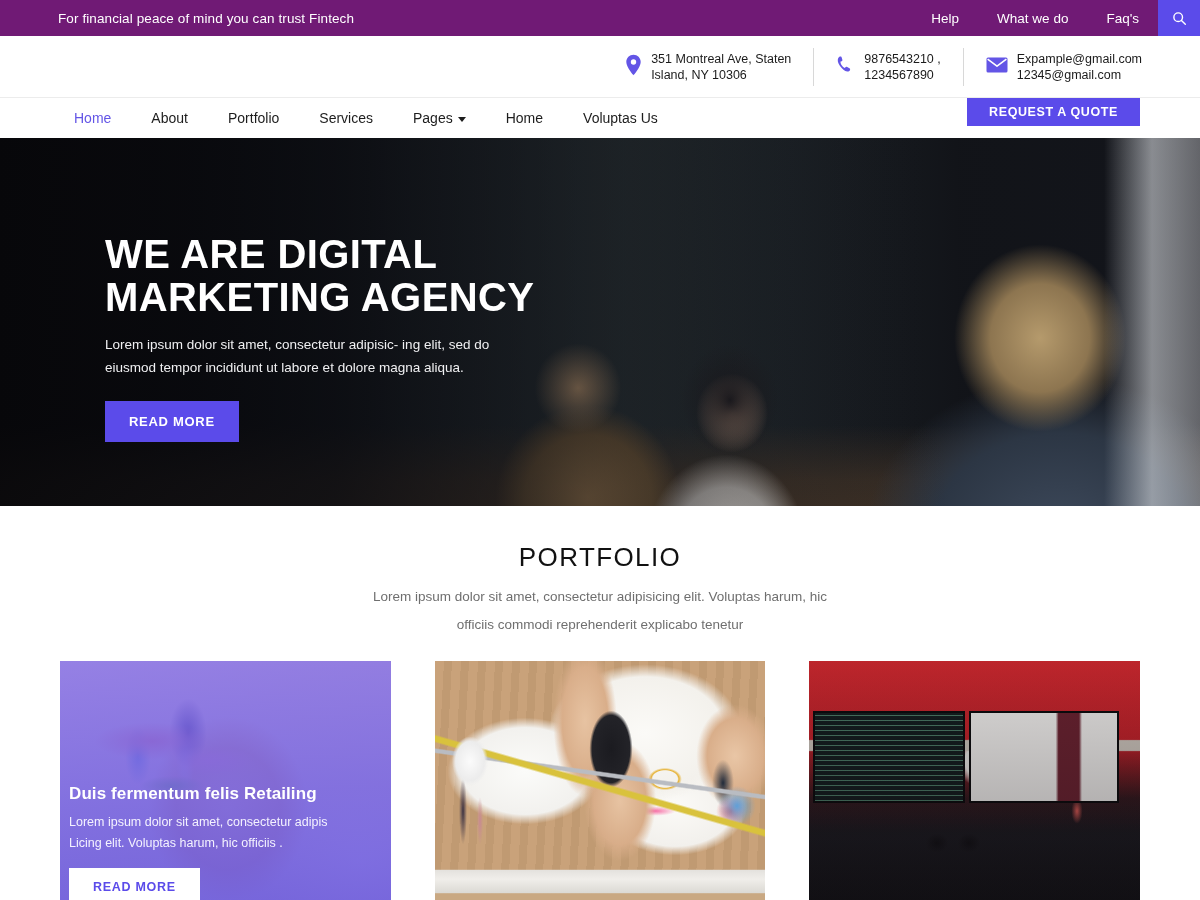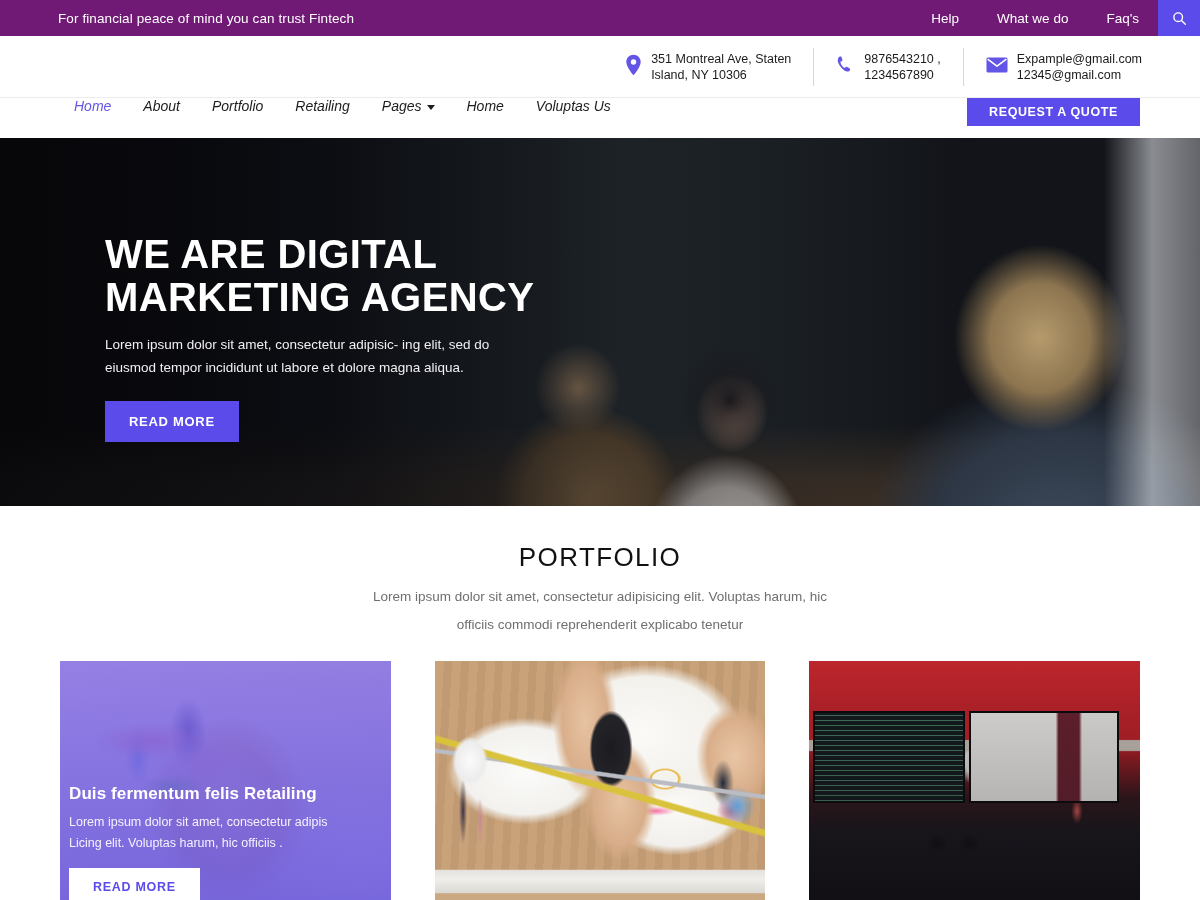--- a/index.html
+++ b/index.html
@@ -89,21 +89,21 @@
 
   
   .navbar {
     height: 40px;
     background: #ffffff;
     display: flex;
     align-items: stretch;
     position: relative;
     padding-left: 58px;
   }
-  .nav-items { display: flex; align-items: flex-start; gap: 0; font-style: italic; }
+  .nav-items { display: flex; align-items: center; gap: 8px; }
   .nav-item {
     font-size: 14px;
     color: #1d1d1d;
     padding: 0 16px;
     cursor: pointer;
     white-space: nowrap;
     display: flex; align-items: center; gap: 5px;
     text-decoration: none;
   }
   .nav-item.active { color: #6355e6; }
@@ -452,21 +452,21 @@
     <a class="nav-item active">
         <span>Home</span>
       </a>
     <a class="nav-item">
         <span>About</span>
       </a>
     <a class="nav-item">
         <span>Portfolio</span>
       </a>
     <a class="nav-item">
-        <span>Retailing</span>
+        <span>Services</span>
       </a>
     <a class="nav-item">
       <span>Pages</span>
       <span class="caret"></span>
     </a>
     <a class="nav-item">
         <span>Home</span>
       </a>
     <a class="nav-item">
         <span>Voluptas Us</span>

